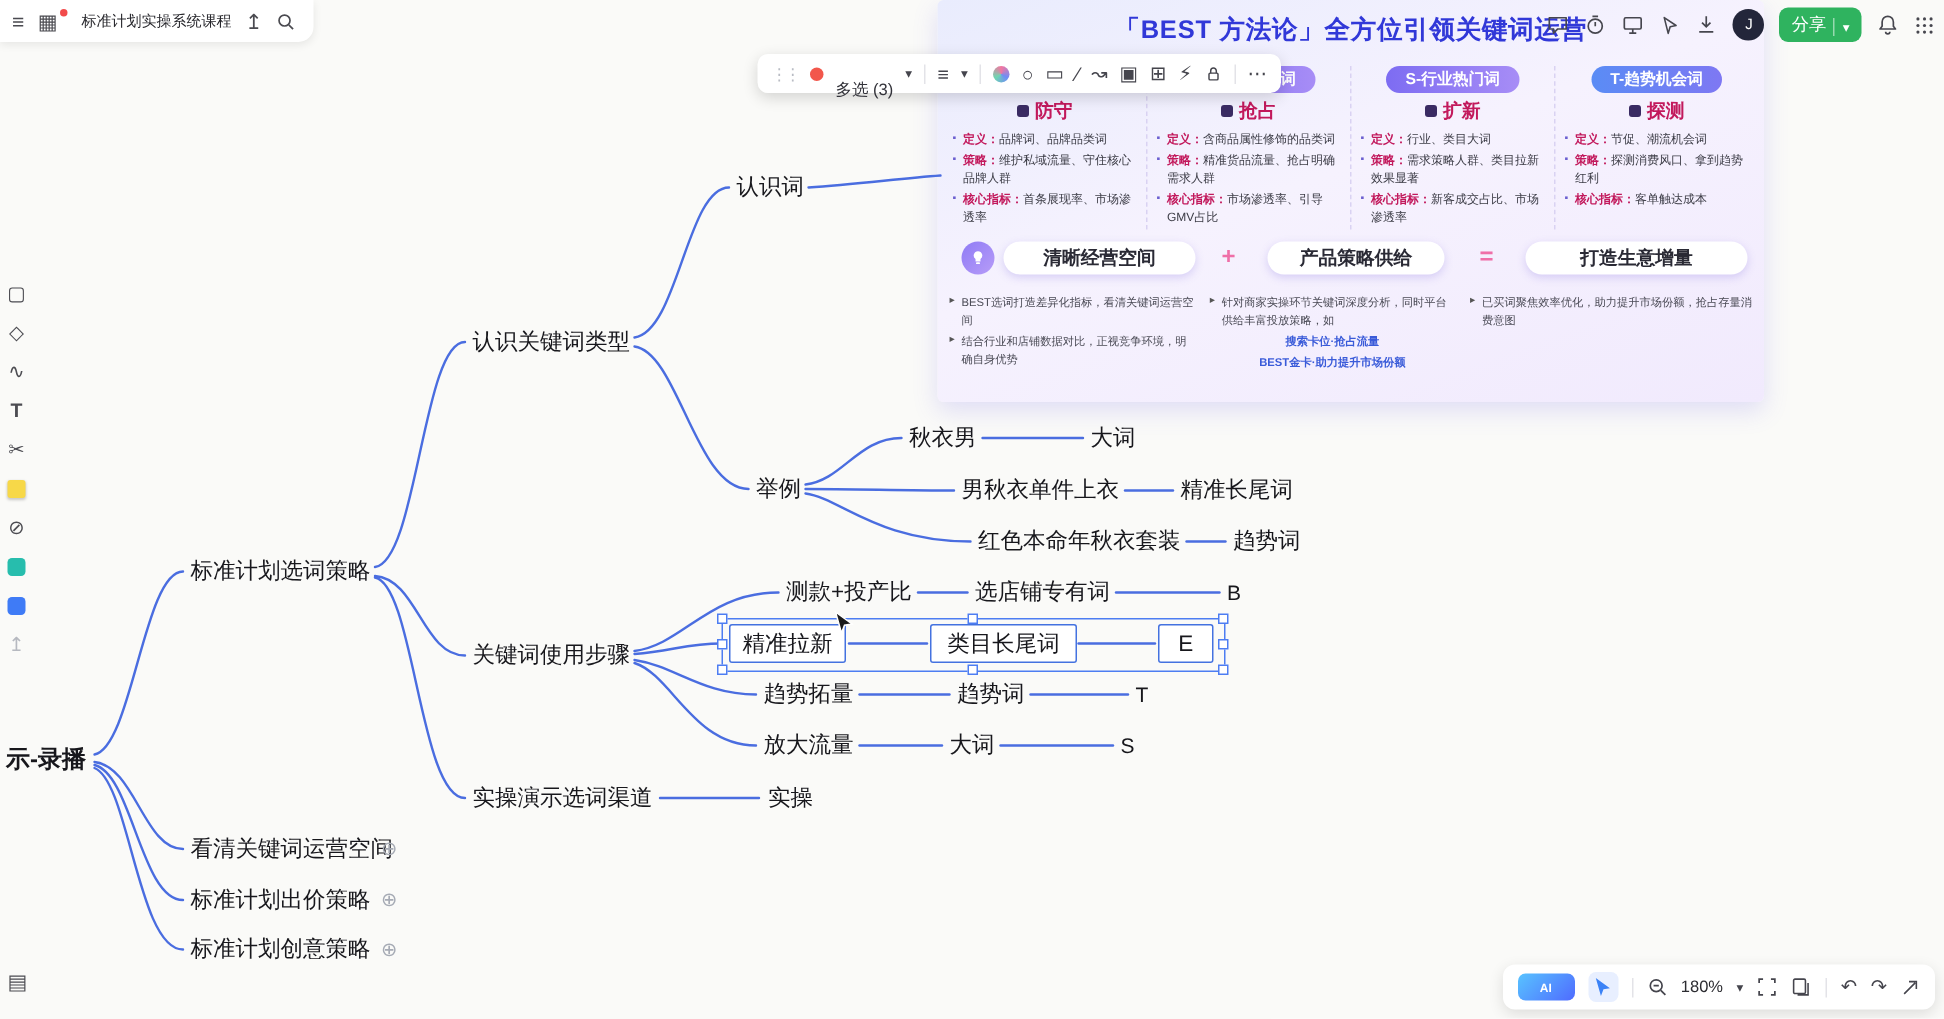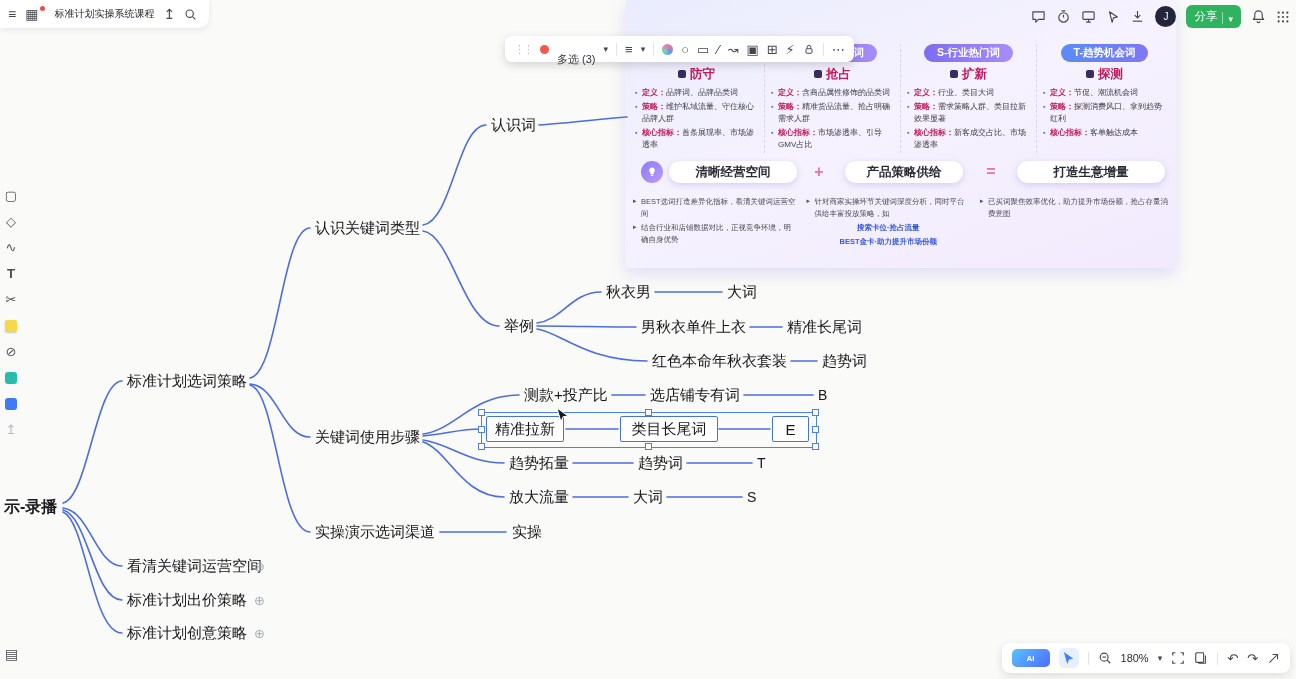--- a/index.html
+++ b/index.html
@@ -85,20 +85,21 @@
   .board-chip{width:12px;height:12px;background:#3f7bf6;border-radius:3px;}
   .faint{color:#b6b9c0;}
   .script-tool{position:absolute;left:5px;top:646px;z-index:10;font-size:14px;color:#4c4c52;cursor:pointer;}
 </style>
 </head>
 <body>
 
 <div class="stage">
 
   <div class="slide">
+    <div class="slide-title">「BEST 方法论」全方位引领关键词运营</div>
     <div class="slide-cols">
       <div class="scol">
         <div class="scol-pill">B-品牌关键词</div>
         <div class="scol-tag"><span class="ticon"></span><span>防守</span></div>
         <div class="sitem"><b>定义：</b><span>品牌词、品牌品类词</span></div>
         <div class="sitem"><b>策略：</b><span>维护私域流量、守住核心品牌人群</span></div>
         <div class="sitem"><b>核心指标：</b><span>首条展现率、市场渗透率</span></div>
       </div>
       <div class="scol">
         <div class="scol-pill">E-类目精准词</div>

